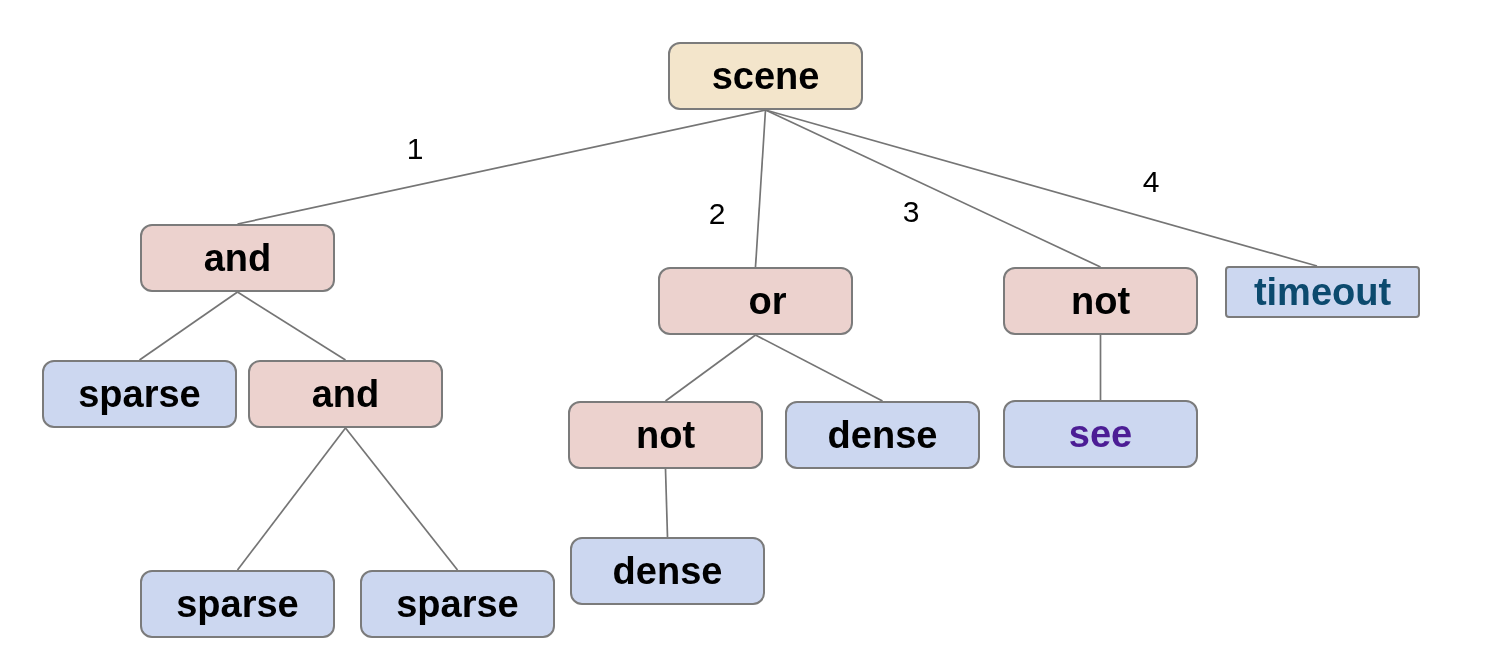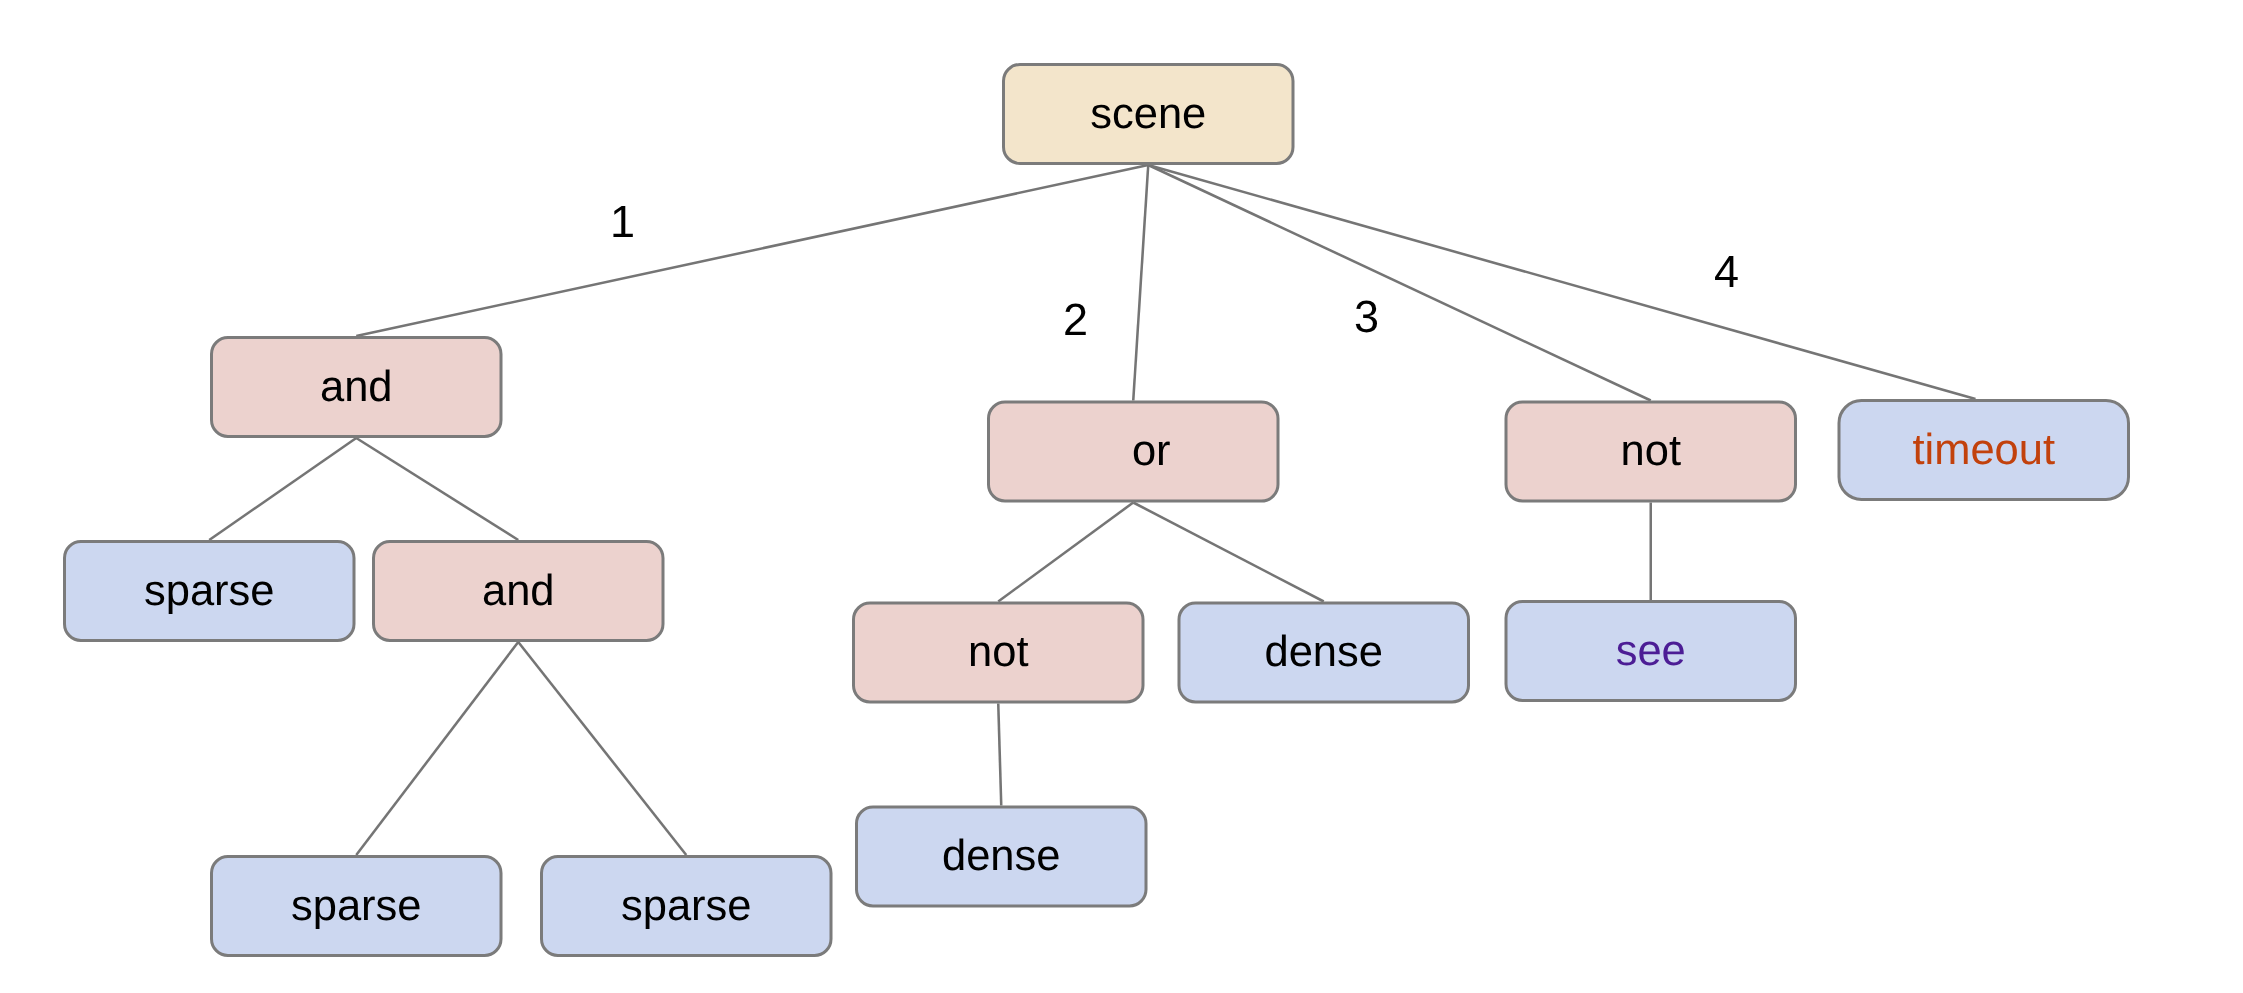--- a/index.html
+++ b/index.html
@@ -29,23 +29,24 @@
   .node {
     position: absolute;
     width: 195px;
     height: 68px;
     box-sizing: border-box;
     border: 2px solid #7b7b7b;
     border-radius: 12px;
     display: flex;
     align-items: center;
     justify-content: center;
-    font-size: 29px;
+    font-size: 38px;
     color: #000000;
     white-space: nowrap;
+    font-weight: bold;
   }
   .edge-label {
     position: absolute;
     transform: translate(-50%, -50%);
     font-size: 30px;
     color: #000000;
     line-height: 1;
   }
 </style>
 </head>
@@ -68,21 +69,21 @@
     </svg>
   <div>
       <div class="edge-label" style="left: 415px; top: 149px; color: rgb(0, 0, 0);">1</div>
       <div class="edge-label" style="left: 717px; top: 214px; color: rgb(0, 0, 0);">2</div>
       <div class="edge-label" style="left: 911px; top: 212px; color: rgb(0, 0, 0);">3</div>
       <div class="edge-label" style="left: 1151px; top: 182px; color: rgb(0, 0, 0);">4</div>
       <div class="node" style="left: 668px; top: 42px; width: 195px; height: 68px; border-radius: 12px; border-color: rgb(123, 123, 123); background: rgb(243, 229, 203); color: rgb(0, 0, 0);">scene</div>
       <div class="node" style="left: 140px; top: 224px; width: 195px; height: 68px; border-radius: 12px; border-color: rgb(123, 123, 123); background: rgb(236, 210, 206); color: rgb(0, 0, 0);">and</div>
       <div class="node" style="left: 658px; top: 267px; width: 195px; height: 68px; border-radius: 12px; border-color: rgb(123, 123, 123); background: rgb(236, 210, 206); color: rgb(0, 0, 0); padding-left: 24px;">or</div>
       <div class="node" style="left: 1003px; top: 267px; width: 195px; height: 68px; border-radius: 12px; border-color: rgb(123, 123, 123); background: rgb(236, 210, 206); color: rgb(0, 0, 0);">not</div>
-      <div class="node" style="left: 1225px; top: 266px; width: 195px; height: 68px; border-radius: 16px; border-color: rgb(123, 123, 123); background: rgb(204, 215, 240); color: #c2410c;">timeout</div>
+      <div class="node" style="left: 1225px; top: 266px; width: 195px; height: 52px; border-radius: 4px; border-color: rgb(123, 123, 123); background: rgb(204, 215, 240); color: #0c4a6e;">timeout</div>
       <div class="node" style="left: 42px; top: 360px; width: 195px; height: 68px; border-radius: 12px; border-color: rgb(123, 123, 123); background: rgb(204, 215, 240); color: rgb(0, 0, 0);">sparse</div>
       <div class="node" style="left: 248px; top: 360px; width: 195px; height: 68px; border-radius: 12px; border-color: rgb(123, 123, 123); background: rgb(236, 210, 206); color: rgb(0, 0, 0);">and</div>
       <div class="node" style="left: 568px; top: 401px; width: 195px; height: 68px; border-radius: 12px; border-color: rgb(123, 123, 123); background: rgb(236, 210, 206); color: rgb(0, 0, 0);">not</div>
       <div class="node" style="left: 785px; top: 401px; width: 195px; height: 68px; border-radius: 12px; border-color: rgb(123, 123, 123); background: rgb(204, 215, 240); color: rgb(0, 0, 0);">dense</div>
       <div class="node" style="left: 1003px; top: 400px; width: 195px; height: 68px; border-radius: 12px; border-color: rgb(123, 123, 123); background: rgb(204, 215, 240); color: #4c1d95;">see</div>
       <div class="node" style="left: 140px; top: 570px; width: 195px; height: 68px; border-radius: 12px; border-color: rgb(123, 123, 123); background: rgb(204, 215, 240); color: rgb(0, 0, 0);">sparse</div>
       <div class="node" style="left: 360px; top: 570px; width: 195px; height: 68px; border-radius: 12px; border-color: rgb(123, 123, 123); background: rgb(204, 215, 240); color: rgb(0, 0, 0);">sparse</div>
       <div class="node" style="left: 570px; top: 537px; width: 195px; height: 68px; border-radius: 12px; border-color: rgb(123, 123, 123); background: rgb(204, 215, 240); color: rgb(0, 0, 0);">dense</div>
     </div>
 </div>

